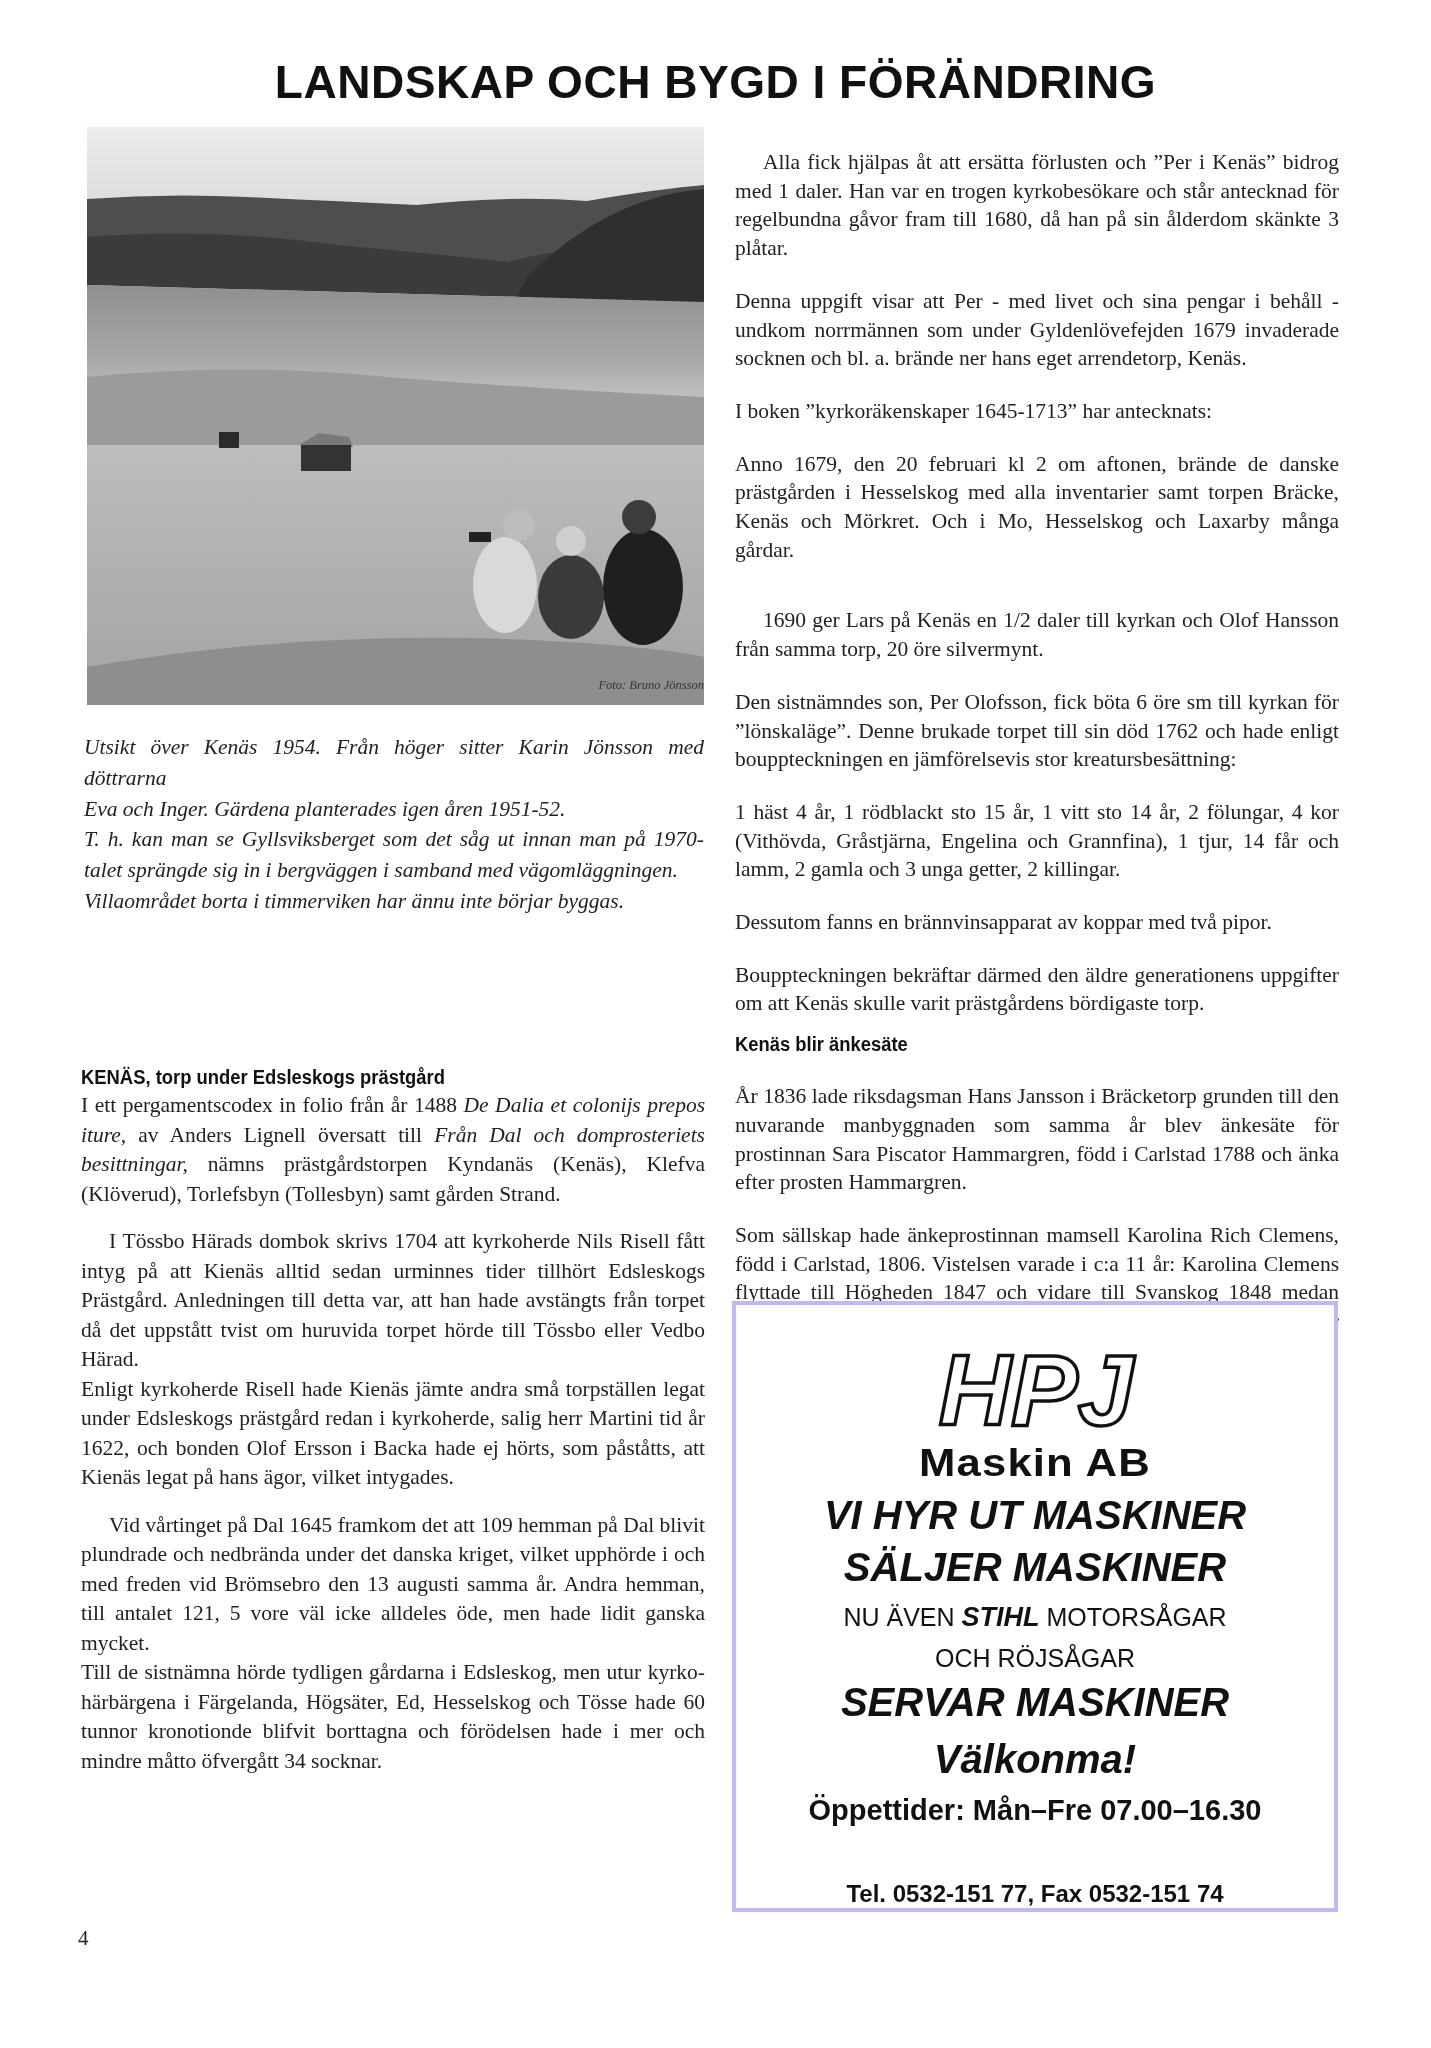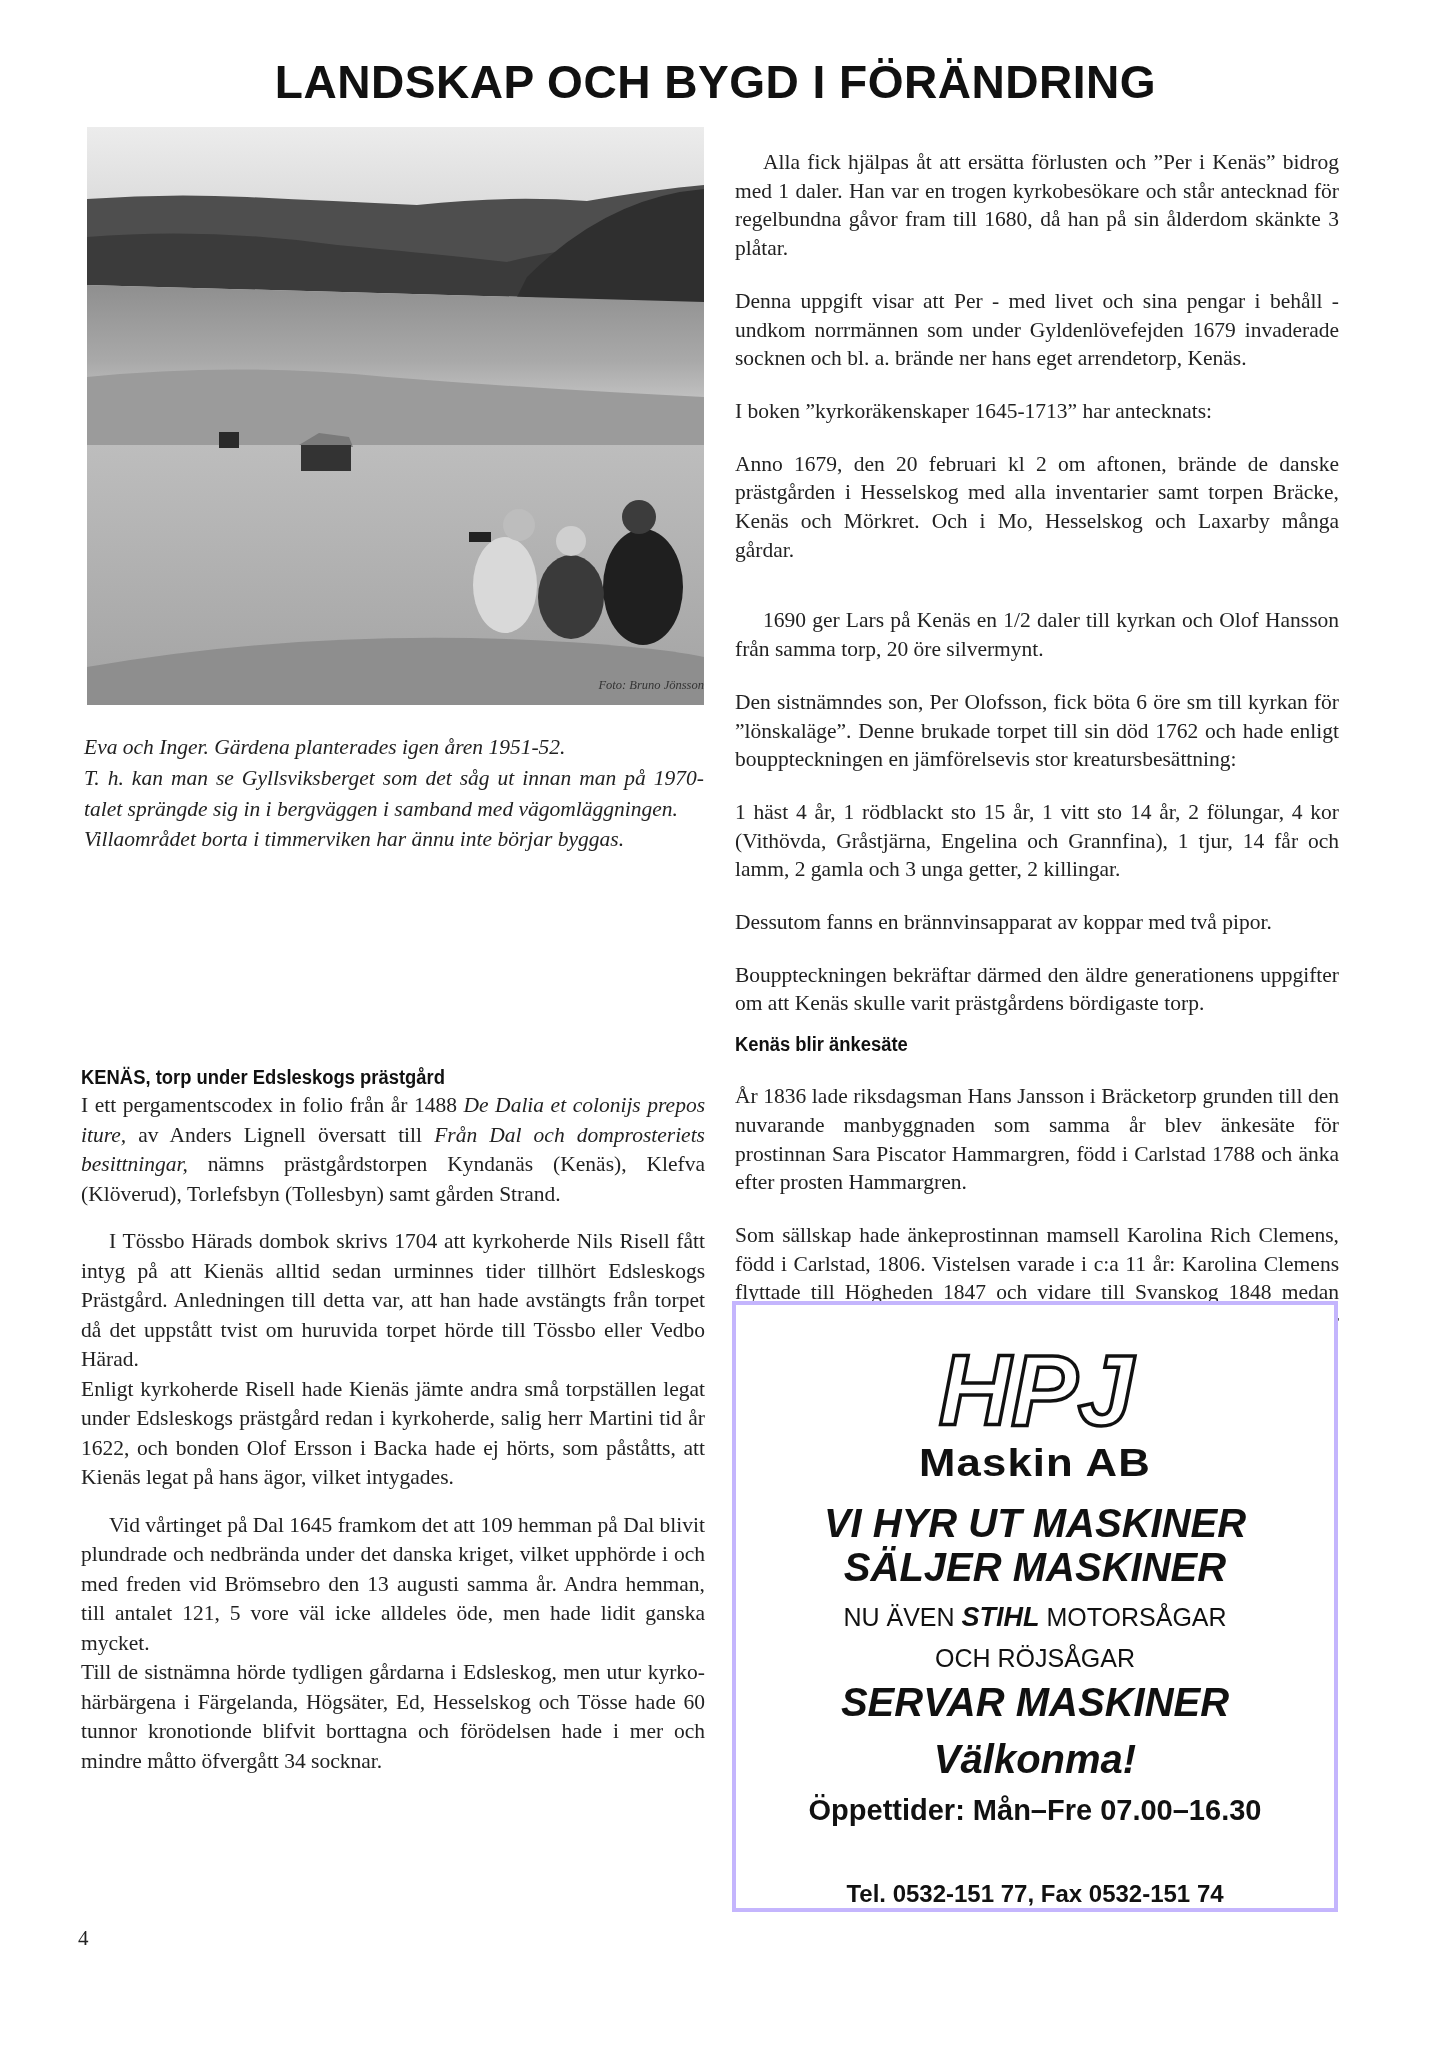--- a/index.html
+++ b/index.html
@@ -52,21 +52,21 @@
   .ad {
     position: absolute; left: 732px; top: 1301px; width: 598px; height: 603px;
     border: 4px solid #c4b5fd; background: #fff; text-align: center;
     font-family: "Liberation Sans", sans-serif; color: #111;
   }
   .ad-logo { position: absolute; left: 170px; top: 38px; width: 260px; height: 95px; }
   .ad-logo svg { width: 100%; height: 100%; display: block; }
   .ad-line { position: absolute; left: 0; width: 100%; white-space: nowrap; }
   .ad-company { top: 136px; font-size: 39px; font-weight: bold; letter-spacing: 1px; transform: scaleX(1.12); }
   .ad-big { font-size: 40px; font-weight: bold; font-style: italic; letter-spacing: 0px; }
-  .ad-rent { top: 196px; }
+  .ad-rent { top: 188px; }
   .ad-sell { top: 240px; }
   .ad-stihl { top: 297px; font-size: 25px; }
   .ad-stihl .brand { font-weight: bold; font-style: italic; font-size: 27px; }
   .ad-clearing { top: 339px; font-size: 25px; }
   .ad-service { top: 375px; }
   .ad-welcome { top: 432px; font-size: 40px; font-weight: bold; font-style: italic; }
   .ad-hours { top: 489px; font-size: 29px; font-weight: bold; }
   .ad-address { top: 540px; font-size: 25px; }
   .ad-phone { top: 575px; font-size: 24px; font-weight: bold; }
 </style>
@@ -110,20 +110,21 @@
       <rect x="382" y="405" width="22" height="10" fill="#222"></rect>
       <ellipse cx="484" cy="470" rx="33" ry="42" fill="#3a3a3a"></ellipse>
       <circle cx="484" cy="414" r="15" fill="#cfcfcf"></circle>
       <ellipse cx="556" cy="460" rx="40" ry="58" fill="#1f1f1f"></ellipse>
       <circle cx="552" cy="390" r="17" fill="#3c3c3c"></circle>
     </svg>
   </div>
   <div class="photo-credit">Foto: Bruno Jönsson</div>
 
   <div class="caption justify">
+    <p>Utsikt över Kenäs 1954. Från höger sitter Karin Jönsson med döttrarna</p>
     <p>Eva och Inger. Gärdena planterades igen åren 1951-52.</p>
     <p>T. h. kan man se Gyllsviksberget som det såg ut innan man på 1970- talet sprängde sig in i bergväggen i samband med vägomläggningen.</p>
     <p>Villaområdet borta i timmerviken har ännu inte börjar byggas.</p>
   </div>
 
   <div class="left-col">
     <div class="subhead">KENÄS, torp under Edsleskogs prästgård</div>
     <p class="serif justify"><span>I ett pergamentscodex in folio från år 1488 </span><i>De Dalia et colonijs prepos iture,</i><span> av Anders Lignell översatt till </span><i>Från Dal och domprosteriets besittningar,</i><span> nämns prästgårdstorpen Kyndanäs (Kenäs), Klefva (Klöverud), Torlefsbyn (Tollesbyn) samt gården Strand.</span></p>
     <div class="gap"></div>
     <p class="serif justify indent">I Tössbo Härads dombok skrivs 1704 att kyrkoherde Nils Risell fått intyg på att Kienäs alltid sedan urminnes tider tillhört Edsleskogs Prästgård. Anledningen till detta var, att han hade avstängts från torpet då det uppstått tvist om huruvida torpet hörde till Tössbo eller Vedbo Härad.</p>

